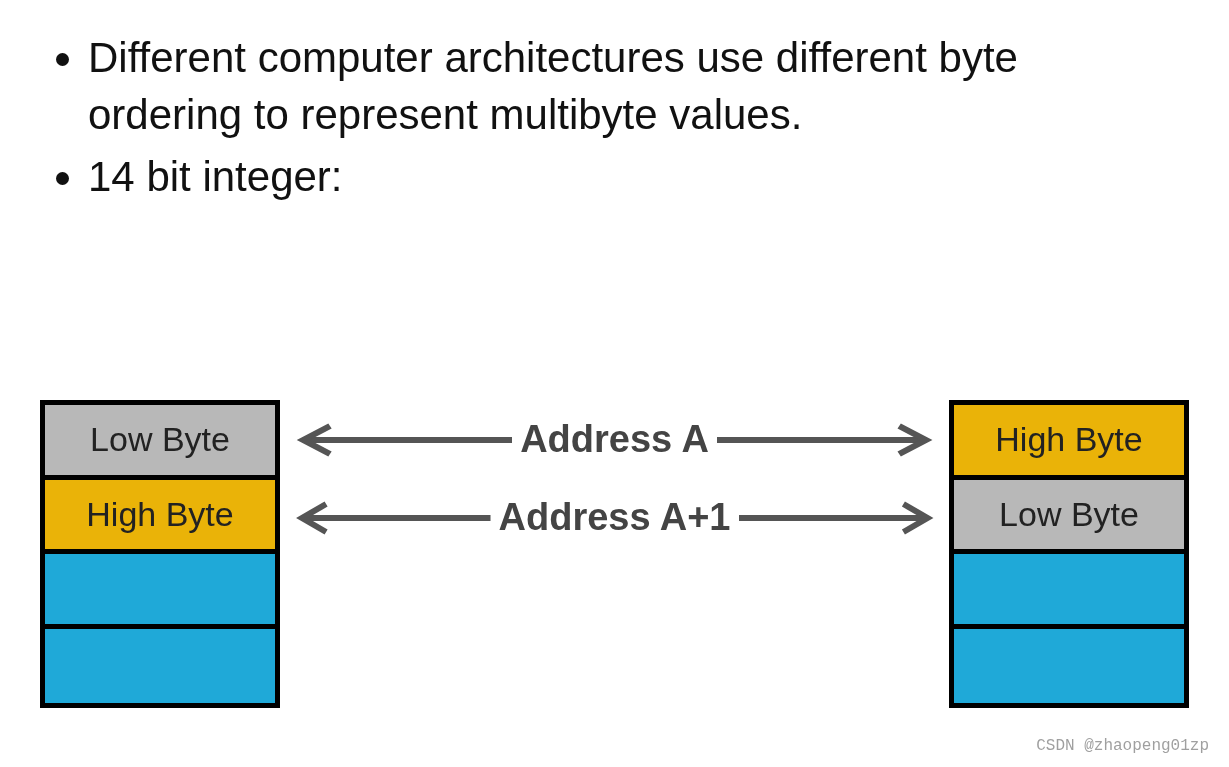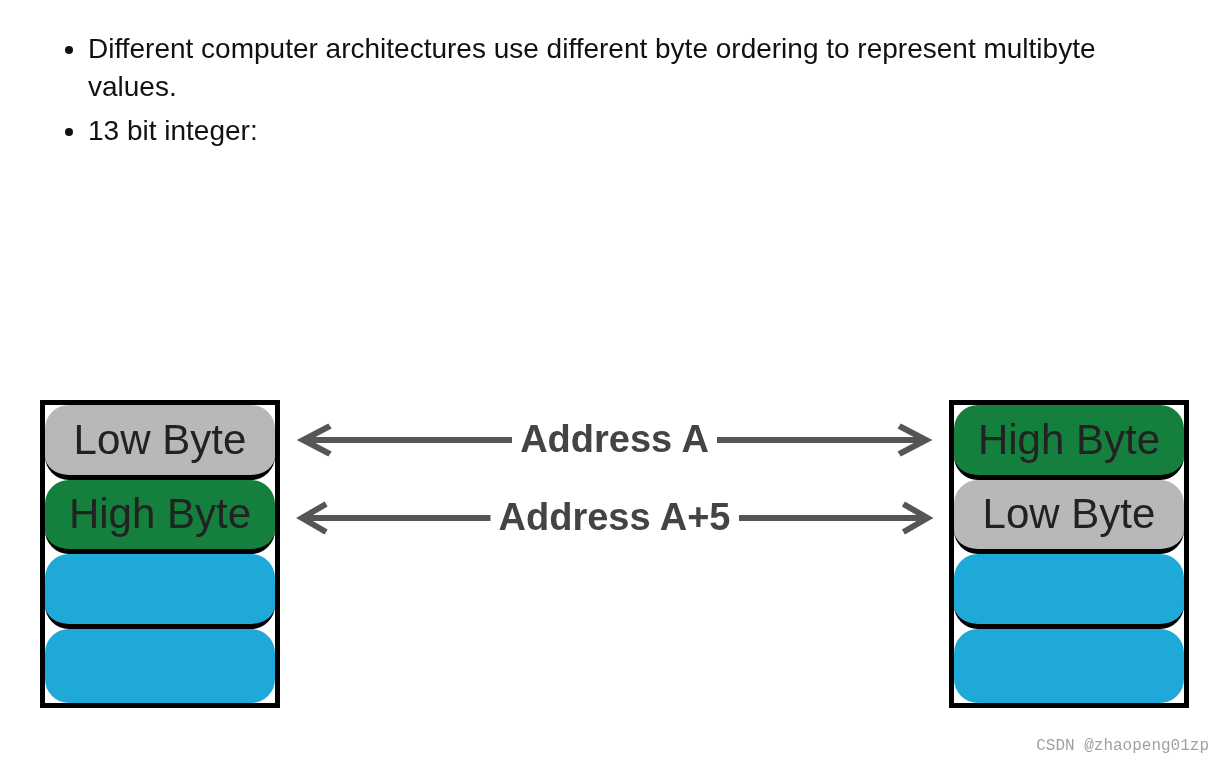--- a/index.html
+++ b/index.html
@@ -13,21 +13,21 @@
     overflow: hidden;
   }
   .bullets {
     padding: 30px 60px 0 60px;
   }
   .bullets ul {
     list-style: disc;
     padding-left: 28px;
   }
   .bullets li {
-    font-size: 28px;
+    font-size: 42px;
     line-height: 1.35;
     color: #111;
     margin-bottom: 6px;
   }
   .diagram {
     position: absolute;
     left: 40px;
     right: 40px;
     top: 400px;
     height: 340px;
@@ -40,28 +40,27 @@
   }
   .stack.left { left: 0; top: 0; }
   .stack.right { right: 0; top: 0; }
   .cell {
     width: 100%;
     height: 25%;
     border-bottom: 5px solid #000;
     display: flex;
     align-items: center;
     justify-content: center;
-    font-size: 42px;
+    font-size: 34px;
     color: #222;
     white-space: nowrap;
-    border-radius: 24px;
   }
   .cell:last-child { border-bottom: none; }
   .grey { background: #b8b8b8; }
-  .orange { background: #15803d; }
+  .orange { background: #eab308; }
   .cyan { background: #1fa9d8; }
   .labels {
     position: absolute;
     left: 260px;
     right: 260px;
     top: 0;
     height: 160px;
   }
   .label-row {
     position: absolute;
@@ -95,21 +94,21 @@
     color: rgba(80,80,80,0.55);
     font-family: Liberation Mono, monospace;
   }
 </style>
 </head>
 <body>
 
 <div class="bullets">
   <ul>
     <li>Different computer architectures use different byte ordering to represent multibyte values.</li>
-    <li>13 bit integer:</li>
+    <li>14 bit integer:</li>
   </ul>
 </div>
 
 <div class="diagram">
 
   <div class="stack left">
     <div class="cell grey">Low Byte</div>
     <div class="cell orange">High Byte</div>
     <div class="cell cyan"></div>
     <div class="cell cyan"></div>
@@ -132,21 +131,21 @@
       <svg class="arrow-svg" viewBox="0 0 100 20" preserveAspectRatio="none">
         <line x1="0" y1="10" x2="92" y2="10" stroke="#555" stroke-width="3"></line>
         <polyline points="82,3 94,10 82,17" fill="none" stroke="#555" stroke-width="3"></polyline>
       </svg>
     </div>
     <div class="label-row r2">
       <svg class="arrow-svg" viewBox="0 0 100 20" preserveAspectRatio="none">
         <line x1="8" y1="10" x2="100" y2="10" stroke="#555" stroke-width="3"></line>
         <polyline points="18,3 6,10 18,17" fill="none" stroke="#555" stroke-width="3"></polyline>
       </svg>
-      <span class="label-text">Address A+5</span>
+      <span class="label-text">Address A+1</span>
       <svg class="arrow-svg" viewBox="0 0 100 20" preserveAspectRatio="none">
         <line x1="0" y1="10" x2="92" y2="10" stroke="#555" stroke-width="3"></line>
         <polyline points="82,3 94,10 82,17" fill="none" stroke="#555" stroke-width="3"></polyline>
       </svg>
     </div>
   </div>
 
 </div>
 
 <div class="watermark">CSDN @zhaopeng01zp</div>

